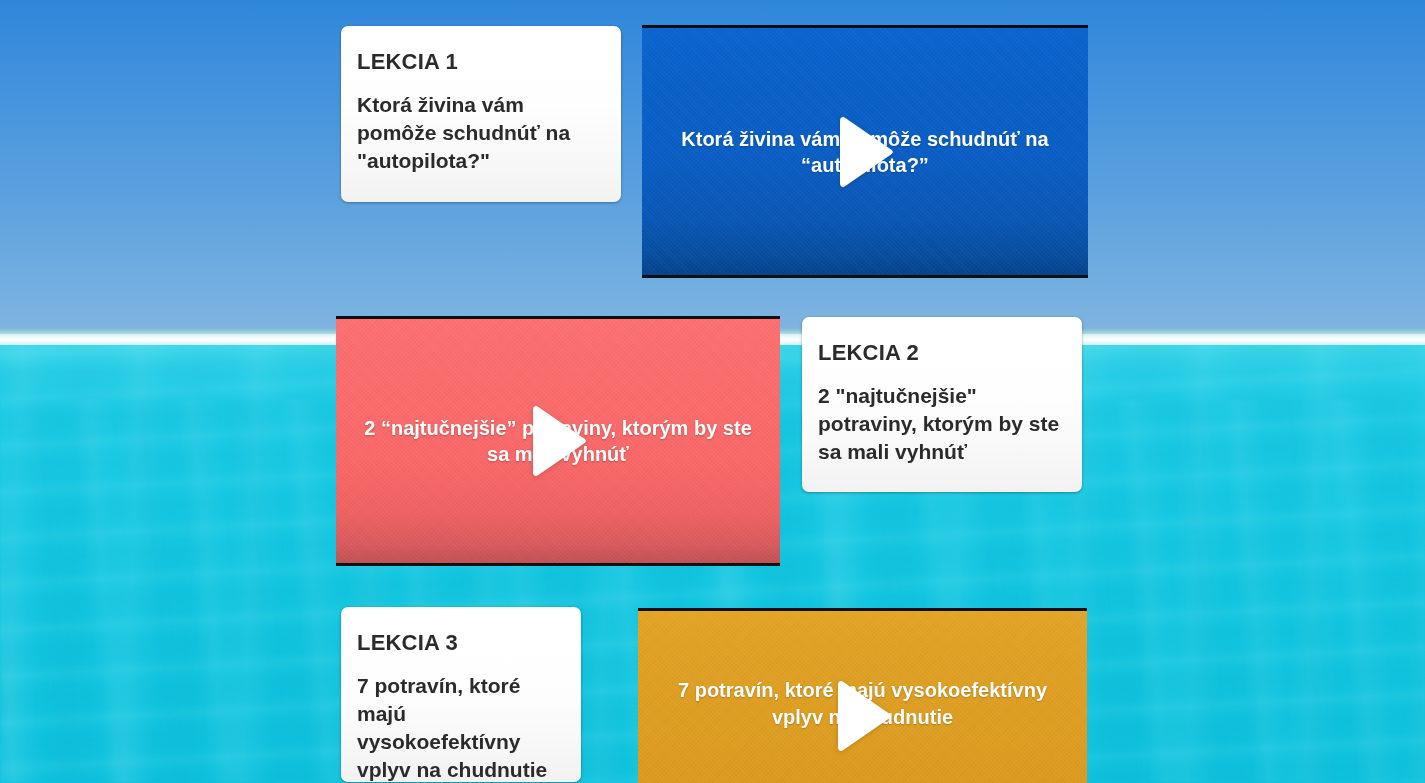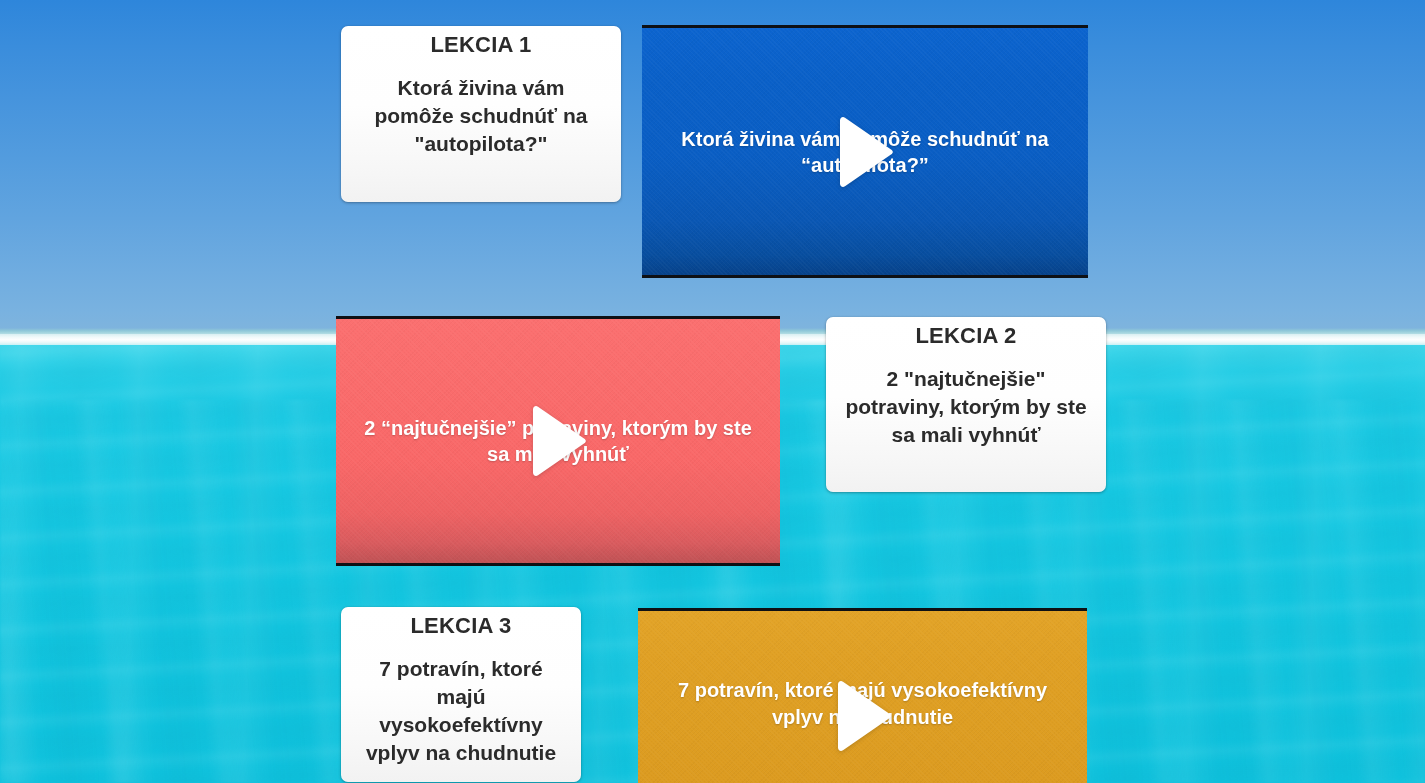--- a/index.html
+++ b/index.html
@@ -105,22 +105,21 @@
     inset:0;
     z-index:2;
   }
 
   
   .info-card {
     position:absolute;
     background:linear-gradient(to bottom, #FFFFFF 0%, #FEFEFE 45%, #F7F7F7 80%, #F2F2F2 100%);
     border-radius:7px;
     box-shadow:0 1px 3px rgba(0,0,0,.30), 0 0 1px rgba(0,0,0,.22);
-    padding:7px 16px 14px 16px;
-    text-align:center;
+    padding:24px 16px 14px 16px;
     color:#2B2B2B;
   }
   .lesson-label {
     font-size:22px;
     font-weight:bold;
     letter-spacing:.2px;
     line-height:1.1;
     color:#2B2B2B;
     white-space:nowrap;
   }
@@ -236,21 +235,21 @@
   <div class="video-card surface-salmon" style="left:336px; top:316px; width:444px; height:250px;">
     <div class="grain"></div>
     <div class="video-text">2 “najtučnejšie” potraviny, ktorým by ste sa mali vyhnúť</div>
     <span class="play-button">
       <svg viewBox="0 0 62 72" xmlns="http://www.w3.org/2000/svg">
         <path d="M6 4.5 C6 1.6 8.6 0.2 11 1.7 L57 33.5 C59.4 35 59.4 37 57 38.5 L11 70.3 C8.6 71.8 6 70.4 6 67.5 Z" fill="#FFFFFF"></path>
       </svg>
     </span>
   </div>
 
-  <div class="info-card" style="left:802px; top:317px; width:280px; height:175px;margin-left:24px;">
+  <div class="info-card" style="left:802px; top:317px; width:280px; height:175px;">
     <div class="lesson-label">LEKCIA 2</div>
     <div class="lesson-title">2 "najtučnejšie" potraviny, ktorým by ste sa mali vyhnúť</div>
   </div>
 
   <div class="info-card" style="left:341px; top:607px; width:240px; height:175px;">
     <div class="lesson-label">LEKCIA 3</div>
     <div class="lesson-title">7 potravín, ktoré majú vysokoefektívny vplyv na chudnutie</div>
   </div>
 
   <div class="video-card surface-orange" style="left:638px; top:608px; width:449px; height:178px; border-bottom:none;">

